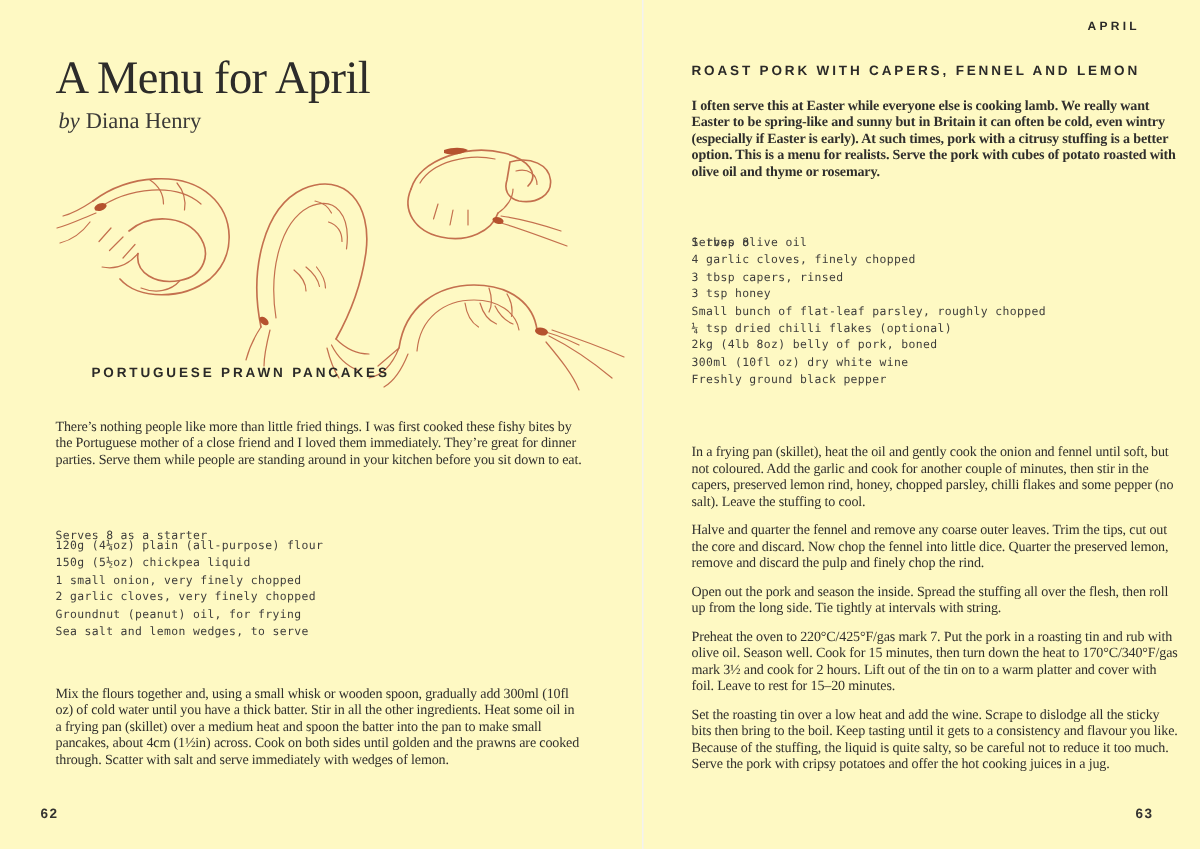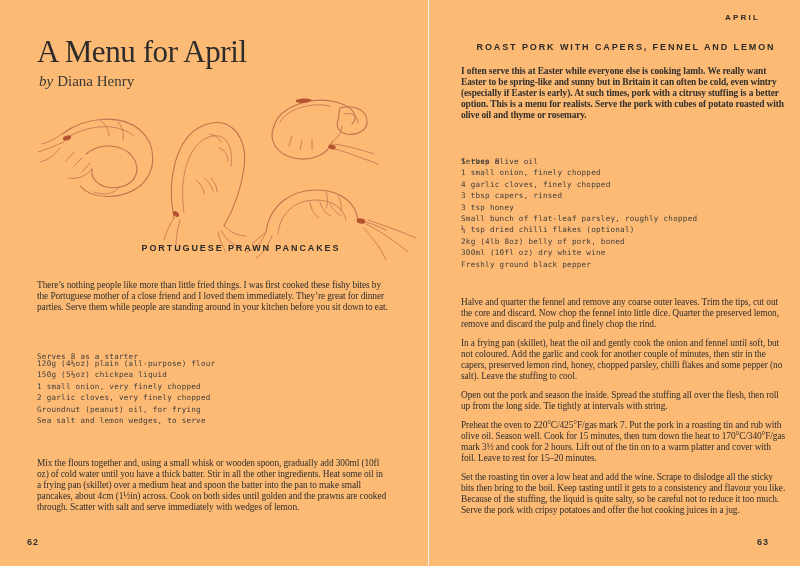--- a/index.html
+++ b/index.html
@@ -1,21 +1,21 @@
 <!DOCTYPE html>
 <html><head>
 <meta charset="utf-8">
 <style>
   * { margin: 0; padding: 0; box-sizing: border-box; }
   html, body { background: #ffffff; }
   .spread {
     position: relative;
     width: 800px;
     height: 566px;
-    background: #fdba74;
+    background: #fef9c3;
     overflow: hidden;
     font-family: "Liberation Serif", serif;
     color: #2f2e2c;
   }
   .gutter {
     position: absolute;
     left: 428px; top: 0;
     width: 1px; height: 100%;
     background: #f3f2f0;
   }
@@ -46,21 +46,20 @@
     position: absolute;
     left: 34px; top: 92px;
     width: 412px; height: 172px;
   }
   .recipe-heading {
     font-family: "Liberation Sans", sans-serif;
     font-size: 9px; font-weight: 700;
     letter-spacing: 1.9px;
     color: #2b2a28;
     position: absolute;
-    text-align: center;
   }
   .heading-left  { left: 37px;  top: 243px; width: 360px; margin-left: 24px; }
   .heading-right { left: 461px; top: 42px;  width: 330px; }
   .body-text {
     position: absolute;
     font-size: 9.4px;
     line-height: 11px;
     letter-spacing: -0.1px;
     color: #302f2d;
     text-align: left;
@@ -191,34 +190,33 @@
   <div class="pagenum pagenum-left">62</div>
 
   <h2 class="recipe-heading heading-right">ROAST PORK WITH CAPERS, FENNEL AND LEMON</h2>
 
   <p class="body-text intro-right">I often serve this at Easter while everyone else is cooking lamb. We really want Easter to be spring-like and sunny but in Britain it can often be cold, even wintry (especially if Easter is early). At such times, pork with a citrusy stuffing is a better option. This is a menu for realists. Serve the pork with cubes of potato roasted with olive oil and thyme or rosemary.</p>
 
   <div class="mono serves serves-right">Serves 8</div>
 
   <ul class="mono ingredients ingredients-right">
     <li>1 tbsp olive oil</li>
-    <li>1 small onion, finely chopped</li>
     <li>4 garlic cloves, finely chopped</li>
     <li>3 tbsp capers, rinsed</li>
     <li>3 tsp honey</li>
     <li>Small bunch of flat-leaf parsley, roughly chopped</li>
     <li>¼ tsp dried chilli flakes (optional)</li>
     <li>2kg (4lb 8oz) belly of pork, boned</li>
     <li>300ml (10fl oz) dry white wine</li>
     <li>Freshly ground black pepper</li>
   </ul>
 
   <div class="method method-right">
+    <p>In a frying pan (skillet), heat the oil and gently cook the onion and fennel until soft, but not coloured. Add the garlic and cook for another couple of minutes, then stir in the capers, preserved lemon rind, honey, chopped parsley, chilli flakes and some pepper (no salt). Leave the stuffing to cool.</p>
     <p>Halve and quarter the fennel and remove any coarse outer leaves. Trim the tips, cut out the core and discard. Now chop the fennel into little dice. Quarter the preserved lemon, remove and discard the pulp and finely chop the rind.</p>
-    <p>In a frying pan (skillet), heat the oil and gently cook the onion and fennel until soft, but not coloured. Add the garlic and cook for another couple of minutes, then stir in the capers, preserved lemon rind, honey, chopped parsley, chilli flakes and some pepper (no salt). Leave the stuffing to cool.</p>
     <p>Open out the pork and season the inside. Spread the stuffing all over the flesh, then roll up from the long side. Tie tightly at intervals with string.</p>
     <p>Preheat the oven to 220°C/425°F/gas mark 7. Put the pork in a roasting tin and rub with olive oil. Season well. Cook for 15 minutes, then turn down the heat to 170°C/340°F/gas mark 3½ and cook for 2 hours. Lift out of the tin on to a warm platter and cover with foil. Leave to rest for 15–20 minutes.</p>
     <p>Set the roasting tin over a low heat and add the wine. Scrape to dislodge all the sticky bits then bring to the boil. Keep tasting until it gets to a consistency and flavour you like. Because of the stuffing, the liquid is quite salty, so be careful not to reduce it too much. Serve the pork with cripsy potatoes and offer the hot cooking juices in a jug.</p>
   </div>
 
   <div class="pagenum pagenum-right">63</div>
 
 </div>
 
 </body></html>

